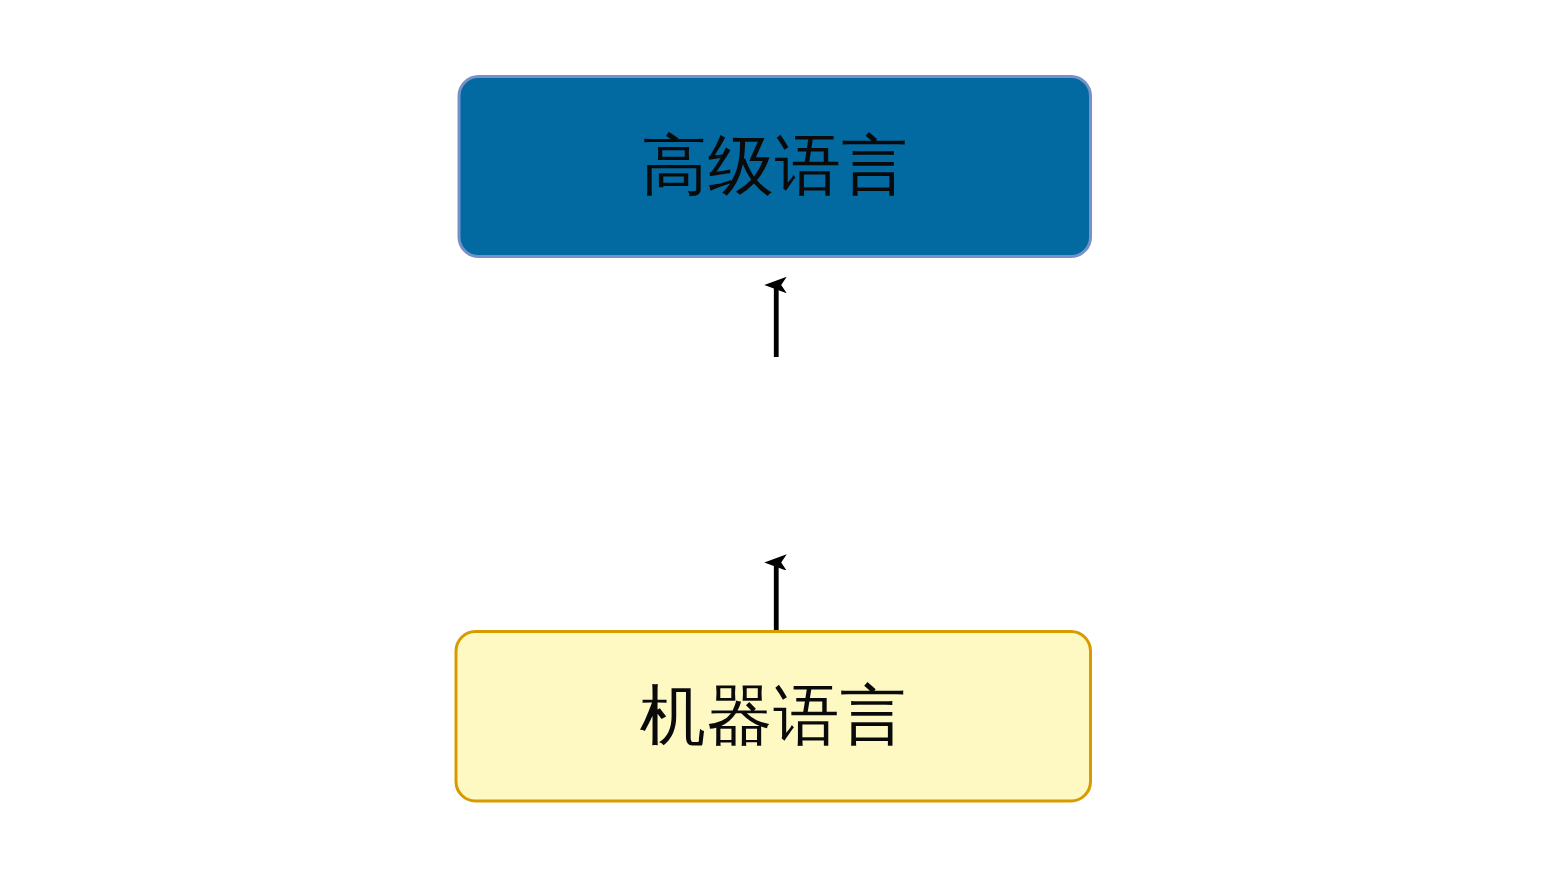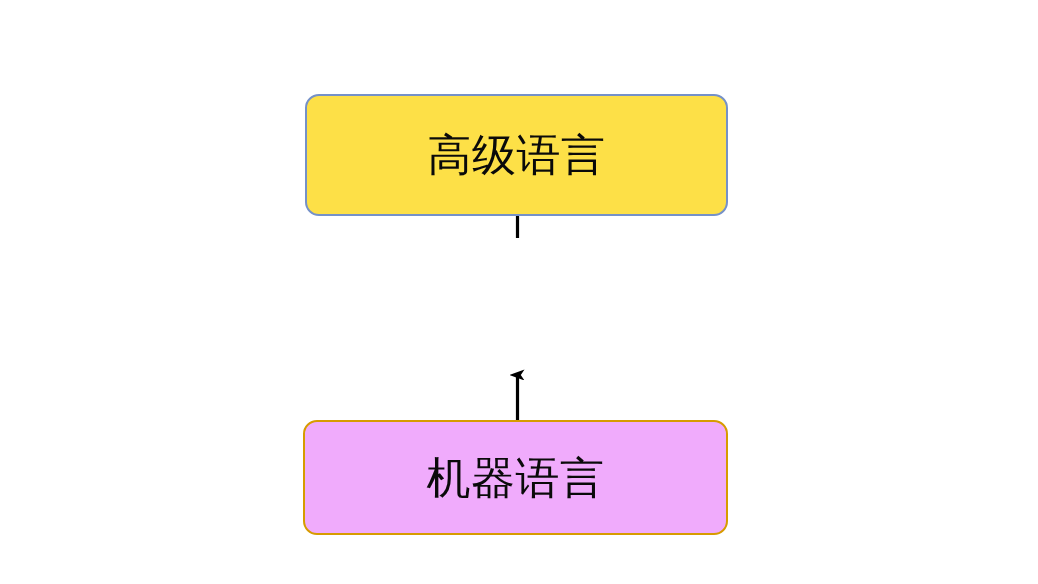--- a/index.html
+++ b/index.html
@@ -86,22 +86,22 @@
 
     <g>
       <line x1="517.5" y1="420" x2="517.5" y2="375" stroke="#000000" stroke-width="3.2" marker-end="url(#arrow-up)"></line>
     </g>
 
     <g>
       <line x1="517.5" y1="238" x2="517.5" y2="190" stroke="#000000" stroke-width="3.2" marker-end="url(#arrow-up)"></line>
     </g>
   </svg>
 
-  <div class="node" id="node-high" style="background: #fde047; border-color: rgb(117, 145, 200); margin-top: 44px;">
+  <div class="node" id="node-high" style="background: #0369a1; border-color: rgb(117, 145, 200);">
     <span class="node-label" style="color: rgb(10, 10, 10);">高级语言</span>
   </div>
 
 
-  <div class="node" id="node-machine" style="background: #f0abfc; border-color: rgb(215, 155, 0);">
+  <div class="node" id="node-machine" style="background: #fef9c3; border-color: rgb(215, 155, 0);">
     <span class="node-label" style="color: rgb(10, 10, 10);">机器语言</span>
   </div>
 
 </div>
 
 </body></html>

